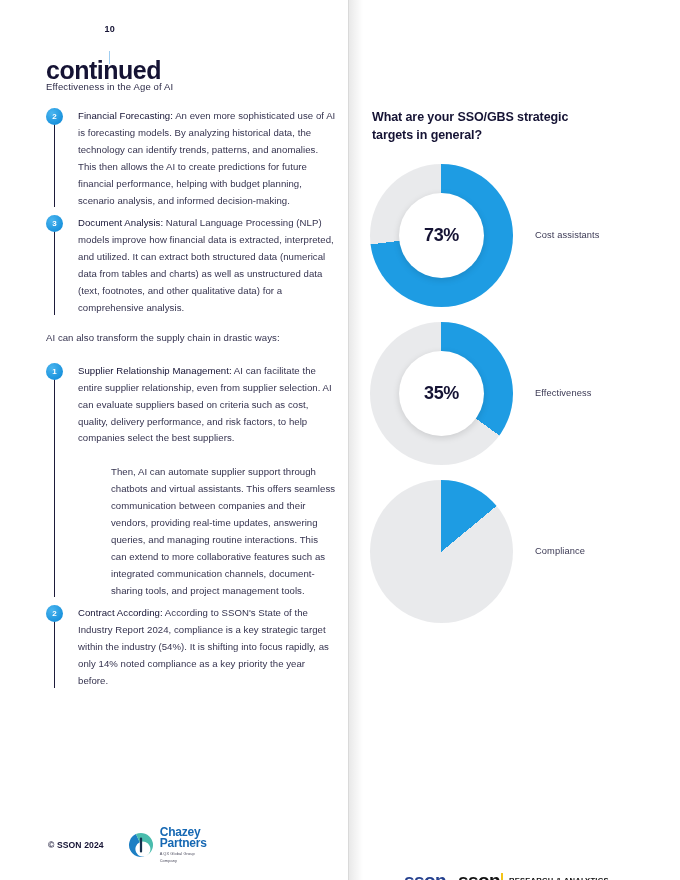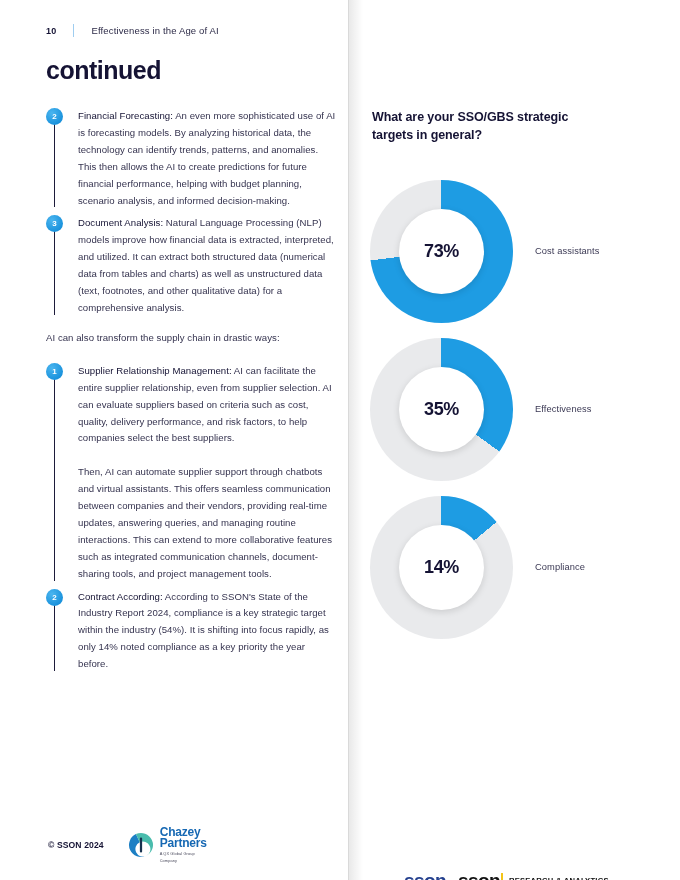--- a/index.html
+++ b/index.html
@@ -39,20 +39,21 @@
   }
 
   
   .header {
     position: absolute;
     left: 46px;
     top: 24px;
     display: flex;
     align-items: center;
     gap: 17px;
+    flex-direction: column;
   }
   .header-pagenum {
     font-size: 9px;
     font-weight: bold;
     color: #151334;
     letter-spacing: 0.2px;
   }
   .header-rule {
     width: 1px;
     height: 13px;
@@ -123,21 +124,21 @@
     font-size: 9.6px;
     line-height: 16.9px;
     color: #35334f;
     letter-spacing: 0.05px;
     text-align: left;
   }
   .item-body b {
     color: #151334;
     font-weight: normal;
   }
-  .item-body p + p { margin-top: 16.9px; }
+  .item-body p + p { margin-top: 16.9px; margin-left: 33px; }
 
   .interlude {
     font-size: 9.6px;
     line-height: 16.9px;
     color: #35334f;
     margin: 13px 0 16px 0;
     letter-spacing: 0.05px;
   }
 
   
@@ -152,21 +153,21 @@
     font-weight: bold;
     color: #151334;
     line-height: 18px;
     letter-spacing: -0.1px;
     width: 235px;
   }
 
   .donuts {
     position: absolute;
     left: 370px;
-    top: 172px;
+    top: 156px;
     width: 290px;
   }
   .donut-row {
     position: relative;
     height: 158px;
     display: flex;
     align-items: center;
   }
   .donut {
     position: relative;
@@ -368,23 +369,20 @@
         <div class="donut-hole">
           <span class="donut-value">35%</span>
         </div>
       </div>
       <div class="donut-label">Effectiveness</div>
     </div>
 
     <div class="donut-row">
       <div class="donut">
         <div class="donut-ring" style="background: conic-gradient(rgb(30, 156, 227) 0deg, rgb(30, 156, 227) 50.4deg, rgb(233, 234, 236) 50.4deg, rgb(233, 234, 236) 360deg);"></div>
-        <div class="donut-hole">
-          <span class="donut-value">14%</span>
-        </div>
       </div>
       <div class="donut-label">Compliance</div>
     </div>
   </div>
 
   <div class="footer-left">
     <span class="copyright">© SSON 2024</span>
     <div class="chazey">
       <svg width="30" height="30" viewBox="0 0 40 40">
         <path d="M20 4 A16 16 0 1 0 20 36 A10 10 0 1 1 20 16 Z" fill="#1c7fc4" transform="rotate(-25 20 20)"></path>

